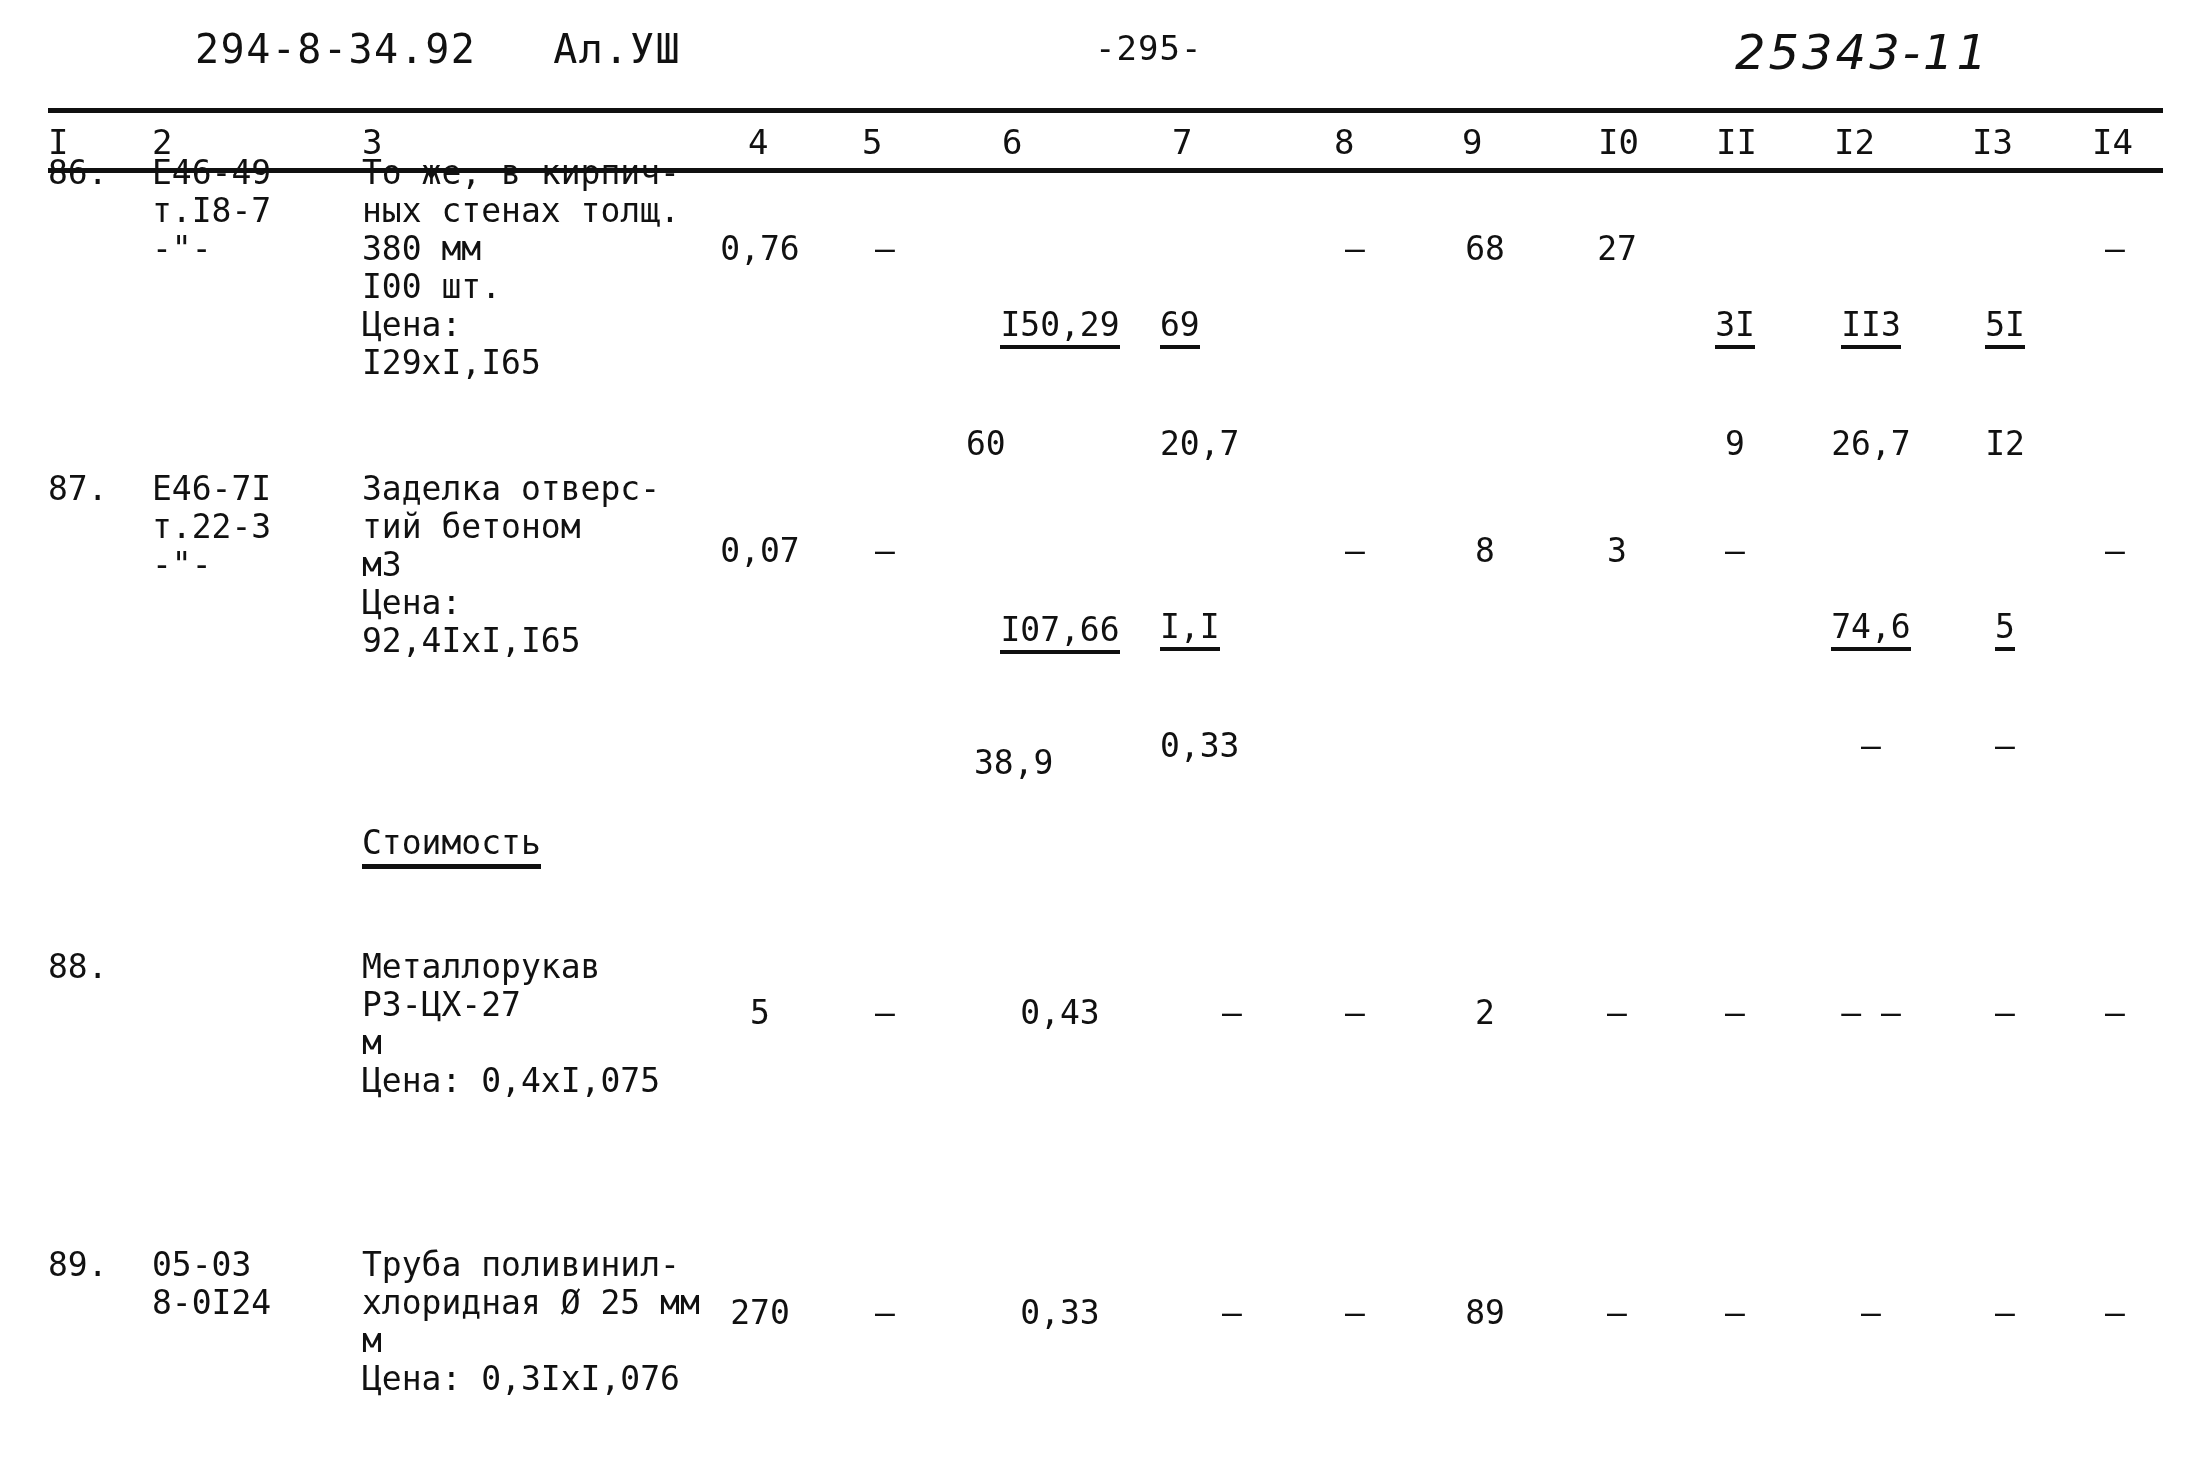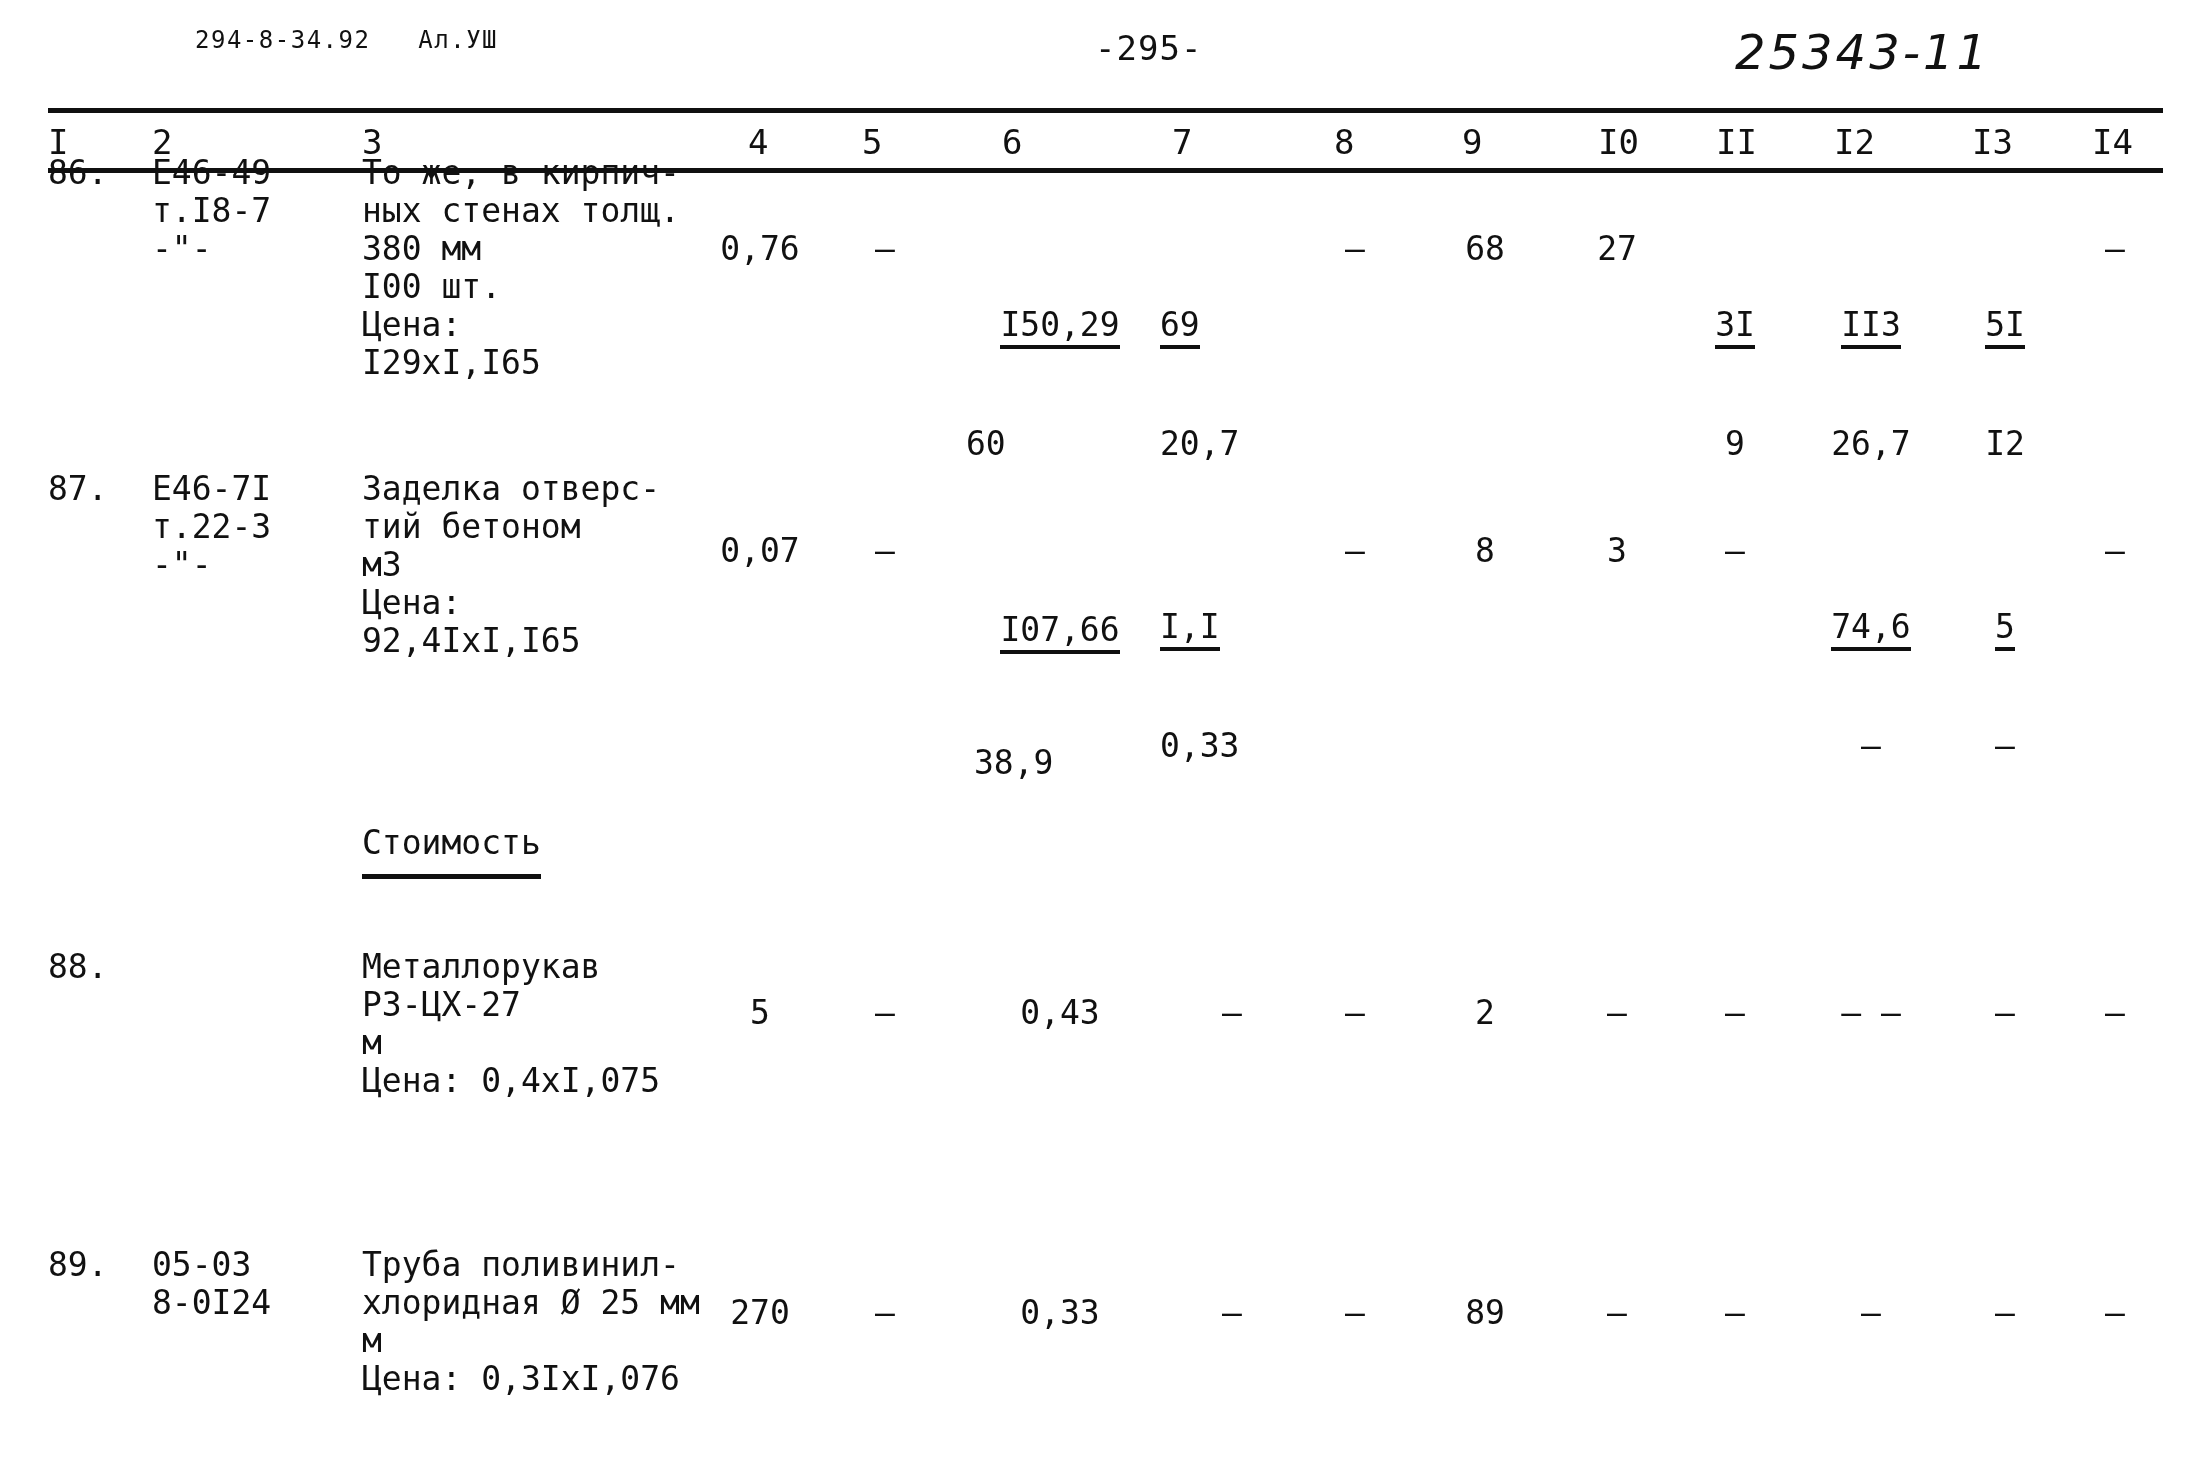--- a/index.html
+++ b/index.html
@@ -29,21 +29,21 @@
     position: absolute;
     left: 0;
     top: 26px;
     width: 2211px;
     height: 56px;
   }
   .hdr-code {
     position: absolute;
     left: 195px;
     top: 0;
-    font-size: 24px;
+    font-size: 40px;
     letter-spacing: 1.5px;
     white-space: pre;
   }
   .hdr-page {
     position: absolute;
     left: 1095px;
     top: 2px;
     font-size: 34px;
     letter-spacing: 1px;
     white-space: pre;
@@ -128,21 +128,21 @@
 
   .midhead {
     position: absolute;
     left: 362px;
     font-size: 33px;
     line-height: 38px;
     white-space: pre;
   }
   .midhead span {
     border-bottom: 5px solid #101010;
-    padding-bottom: 12px;
+    padding-bottom: 2px;
   }
 
   .dash { letter-spacing: 0; }
 </style>
 </head>
 <body>
 
 <div class="page">
 
   <div class="doc-header">

